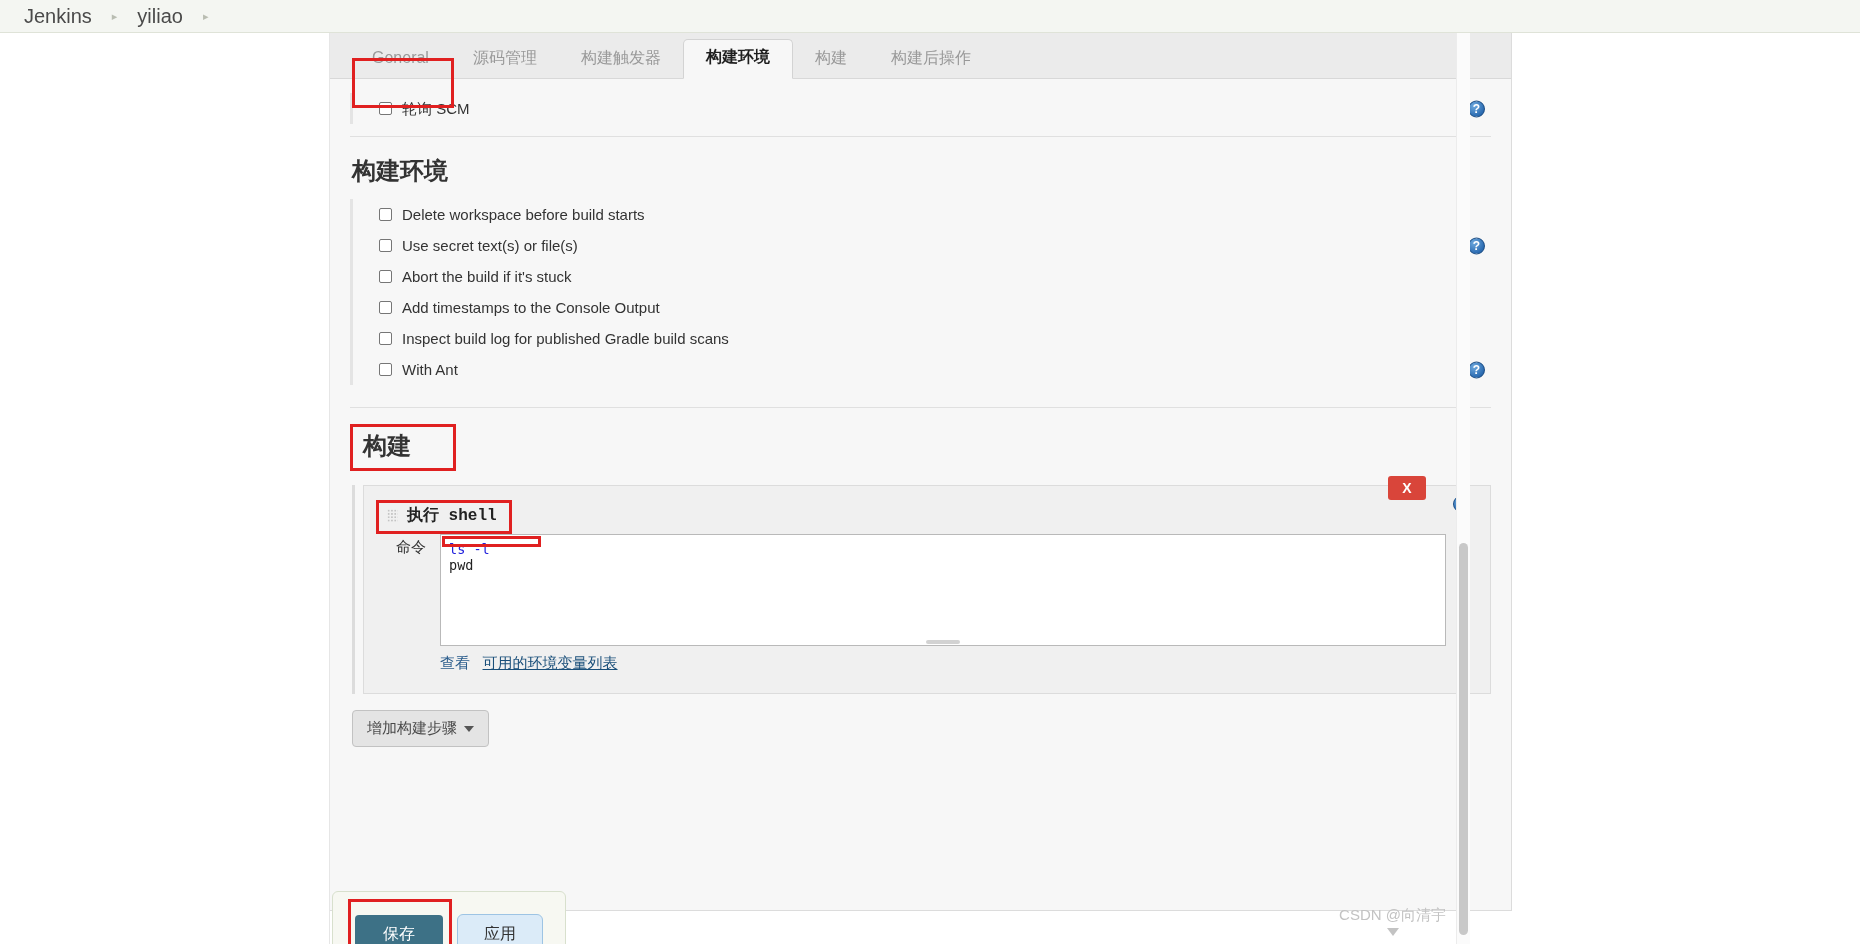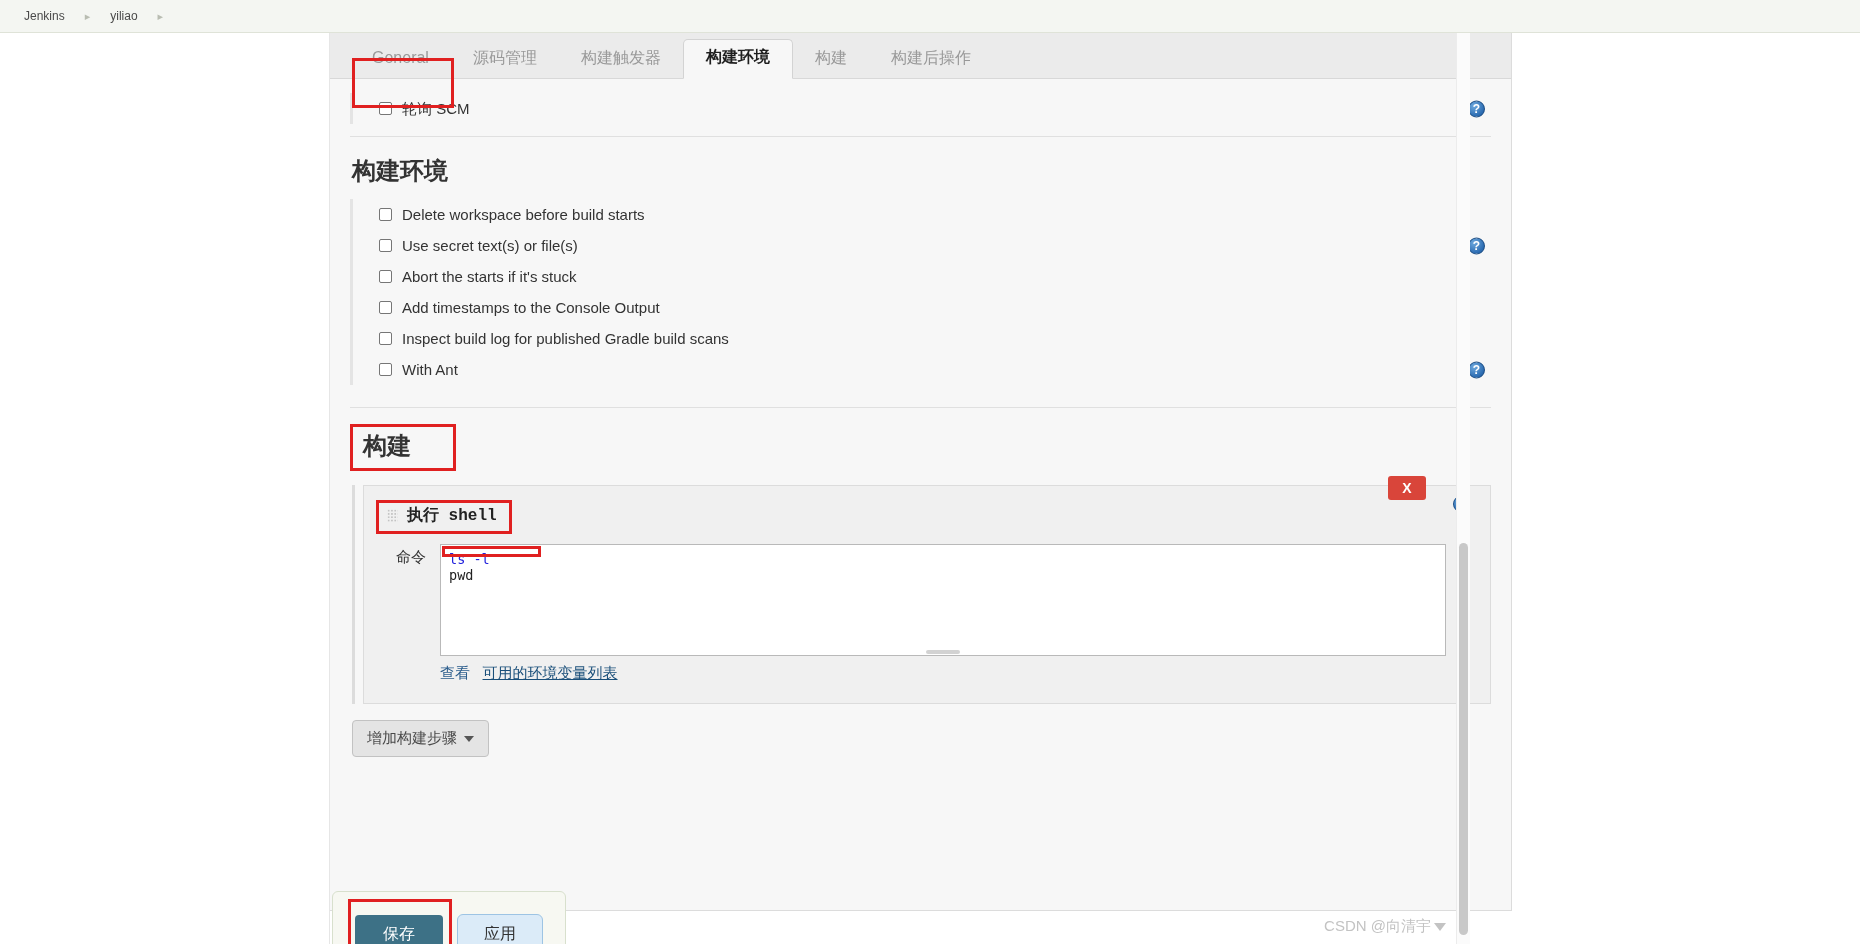--- a/index.html
+++ b/index.html
@@ -15,21 +15,21 @@
   .breadcrumb-bar {
     height: 33px;
     background: #f4f6f2;
     border-bottom: 1px solid #dfe3d8;
     display: flex;
     align-items: center;
     padding-left: 22px;
     gap: 0;
   }
   .crumb {
-    font-size: 12px;
+    font-size: 20px;
     color: #4a4a4a;
     padding: 0 2px;
     line-height: 1;
   }
   .crumb-sep {
     color: #b9bdb2;
     font-size: 11px;
     padding: 0 18px;
     line-height: 1;
   }
@@ -217,21 +217,21 @@
   }
   .card-help {
     position: absolute;
     right: 20px;
     top: 18px;
   }
 
   
   .field-row {
     display: flex;
-    margin-top: 10px;
+    margin-top: 0;
     padding-left: 14px;
   }
   .field-label {
     width: 62px;
     flex: 0 0 62px;
     text-align: right;
     font-size: 15px;
     color: #333;
     padding-top: 4px;
     padding-right: 14px;
@@ -410,20 +410,21 @@
     position: absolute;
     right: 24px;
     bottom: 8px;
     font-size: 15px;
     color: #c3c3c3;
     display: flex;
     align-items: center;
     gap: 3px;
     z-index: 30;
     pointer-events: none;
+    flex-direction: column;
   }
   .wm-caret {
     width: 0; height: 0;
     border-left: 6px solid transparent;
     border-right: 6px solid transparent;
     border-top: 8px solid #c3c3c3;
   }
   
   .tab-annot {
     position: absolute;
@@ -486,21 +487,21 @@
         </div>
 
         <div class="opt-row">
           <span class="cb"></span>
           <span class="opt-label">Use secret text(s) or file(s)</span>
           <span class="help-ico">?</span>
         </div>
 
         <div class="opt-row">
           <span class="cb"></span>
-          <span class="opt-label">Abort the starts if it's stuck</span>
+          <span class="opt-label">Abort the build if it's stuck</span>
         </div>
 
         <div class="opt-row">
           <span class="cb"></span>
           <span class="opt-label">Add timestamps to the Console Output</span>
         </div>
 
         <div class="opt-row">
           <span class="cb"></span>
           <span class="opt-label">Inspect build log for published Gradle build scans</span>

